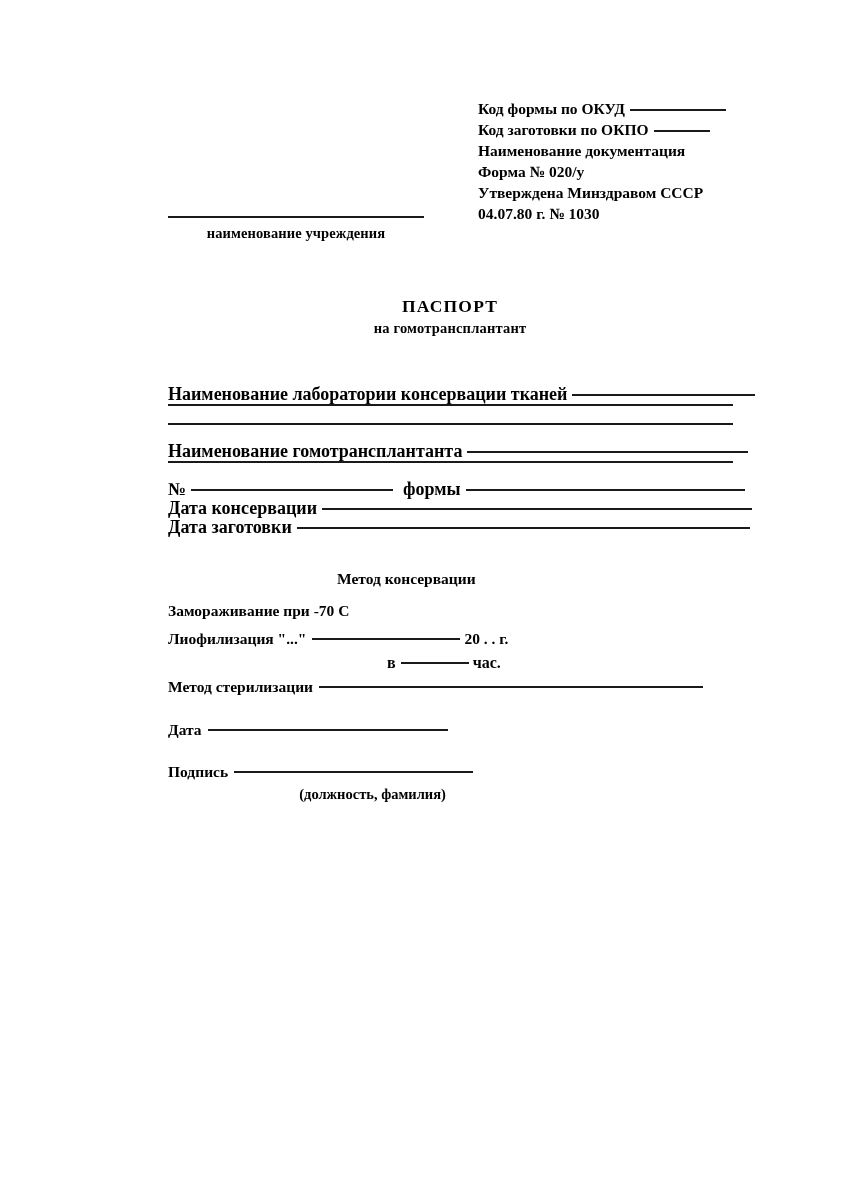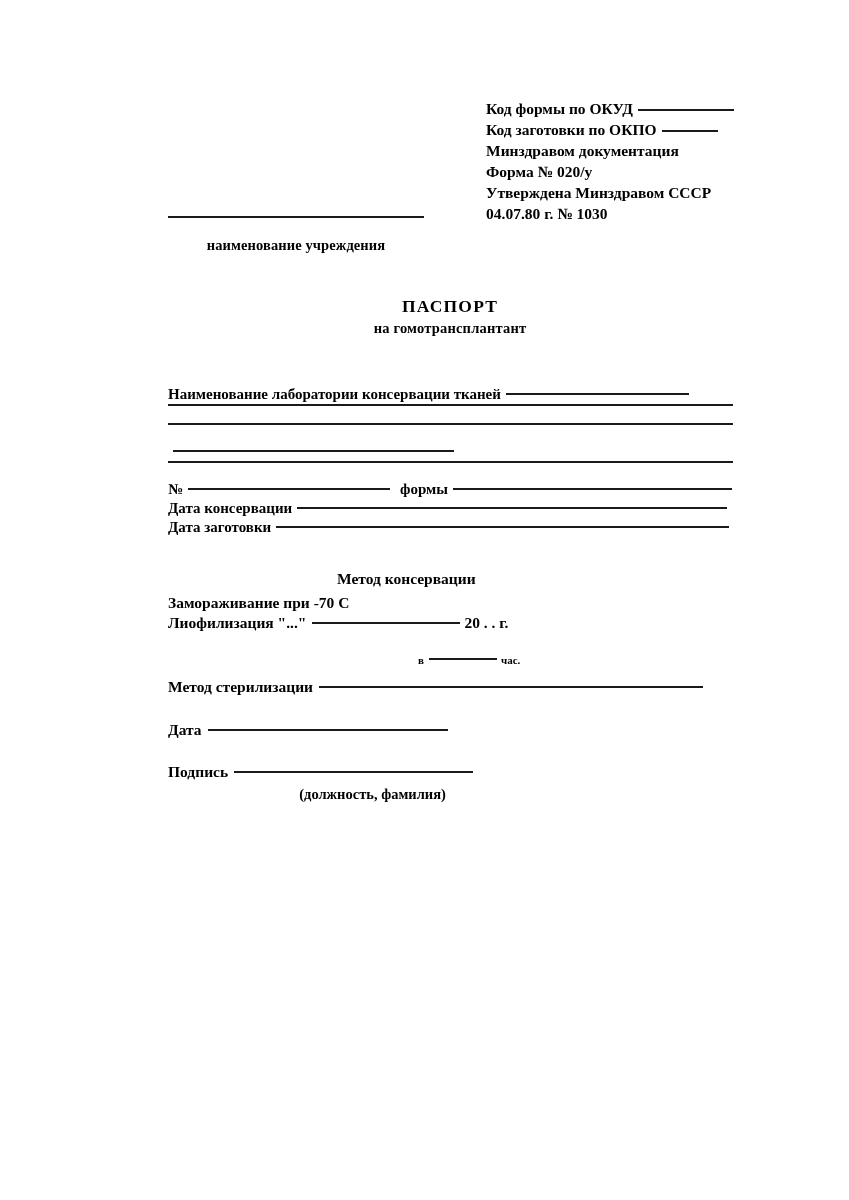--- a/index.html
+++ b/index.html
@@ -35,21 +35,20 @@
   
   .header-block {
     position: absolute;
     left: 478px;
     top: 98px;
     width: 290px;
     font-size: 15.5px;
     font-weight: bold;
     line-height: 21px;
     white-space: nowrap;
-    margin-left: 8px;
   }
   .header-block .code-row {
     display: block;
     white-space: nowrap;
   }
   .header-block .code-row .rule {
     margin-left: 5px;
     position: relative;
     top: -3px;
   }
@@ -70,21 +69,21 @@
   .institution .inst-rule {
     width: 256px;
     border-bottom: 2px solid #1a1a1a;
     height: 0;
   }
   .institution .inst-caption {
     font-size: 14.5px;
     font-weight: bold;
     text-align: center;
     width: 256px;
-    padding-top: 19px;
+    padding-top: 7px;
     letter-spacing: 0.1px;
   }
 
   
   .doc-title {
     position: absolute;
     left: 0;
     top: 296px;
     width: 900px;
     text-align: center;
@@ -102,21 +101,21 @@
     padding-top: 3px;
     letter-spacing: 0.2px;
   }
 
   
   .body-block {
     position: absolute;
     left: 168px;
     top: 385px;
     width: 565px;
-    font-size: 15px;
+    font-size: 18px;
     font-weight: bold;
     line-height: 19px;
   }
   .field-row {
     white-space: nowrap;
     height: 19px;
     position: relative;
   }
   .field-row .label { }
   .field-row .rule {
@@ -141,32 +140,32 @@
   }
   .method-list {
     position: absolute;
     left: 168px;
     top: 593px;
     font-size: 15.5px;
     font-weight: bold;
     line-height: 19.5px;
     white-space: nowrap;
   }
-  .method-list .m-line { display: block; height: 19.5px; }
+  .method-list .m-line { display: block; height: 19.5px; margin-top: 8px; }
   .lyo-row .rule {
     position: relative;
     top: -4px;
     margin-left: 6px;
     margin-right: 4px;
   }
   .hours-row {
     position: absolute;
-    left: 418px;
+    left: 387px;
     top: 654px;
-    font-size: 11px;
+    font-size: 16px;
     font-weight: bold;
     white-space: nowrap;
   }
   .hours-row .rule {
     position: relative;
     top: -4px;
     margin-left: 5px;
     margin-right: 4px;
   }
 
@@ -229,21 +228,21 @@
 
     <span class="code-row">
       <span>Код формы по ОКУД</span><span class="rule" style="width:96px;"></span>
     </span>
 
     <span class="code-row">
       <span>Код заготовки по ОКПО</span><span class="rule" style="width:56px;"></span>
     </span>
 
     <span class="form-info">
-      <span>Минздравом документация</span>
+      <span>Наименование документация</span>
       <span>Форма № 020/у</span>
       <span>Утверждена Минздравом СССР</span>
       <span>04.07.80 г. № 1030</span>
     </span>
   </div>
 
   <div class="institution">
     <div class="inst-rule"></div>
     <div class="inst-caption">наименование учреждения</div>
   </div>
@@ -261,21 +260,21 @@
 
     <div style="height:19px;">
       <div class="cont-rule"></div>
     </div>
 
     <div style="height:19px;">
       <div class="cont-rule"></div>
     </div>
 
     <div class="field-row">
-      <span class="rule" style="width:281px;"></span>
+      <span class="label">Наименование гомотрансплантанта</span><span class="rule" style="width:281px;"></span>
     </div>
 
     <div style="height:19px;">
       <div class="cont-rule"></div>
     </div>
 
     <div class="field-row">
       <span class="label">№</span><span class="rule" style="width:202px;"></span><span class="label" style="margin-left:10px;">формы</span><span class="rule" style="width:279px;"></span>
     </div>
 

